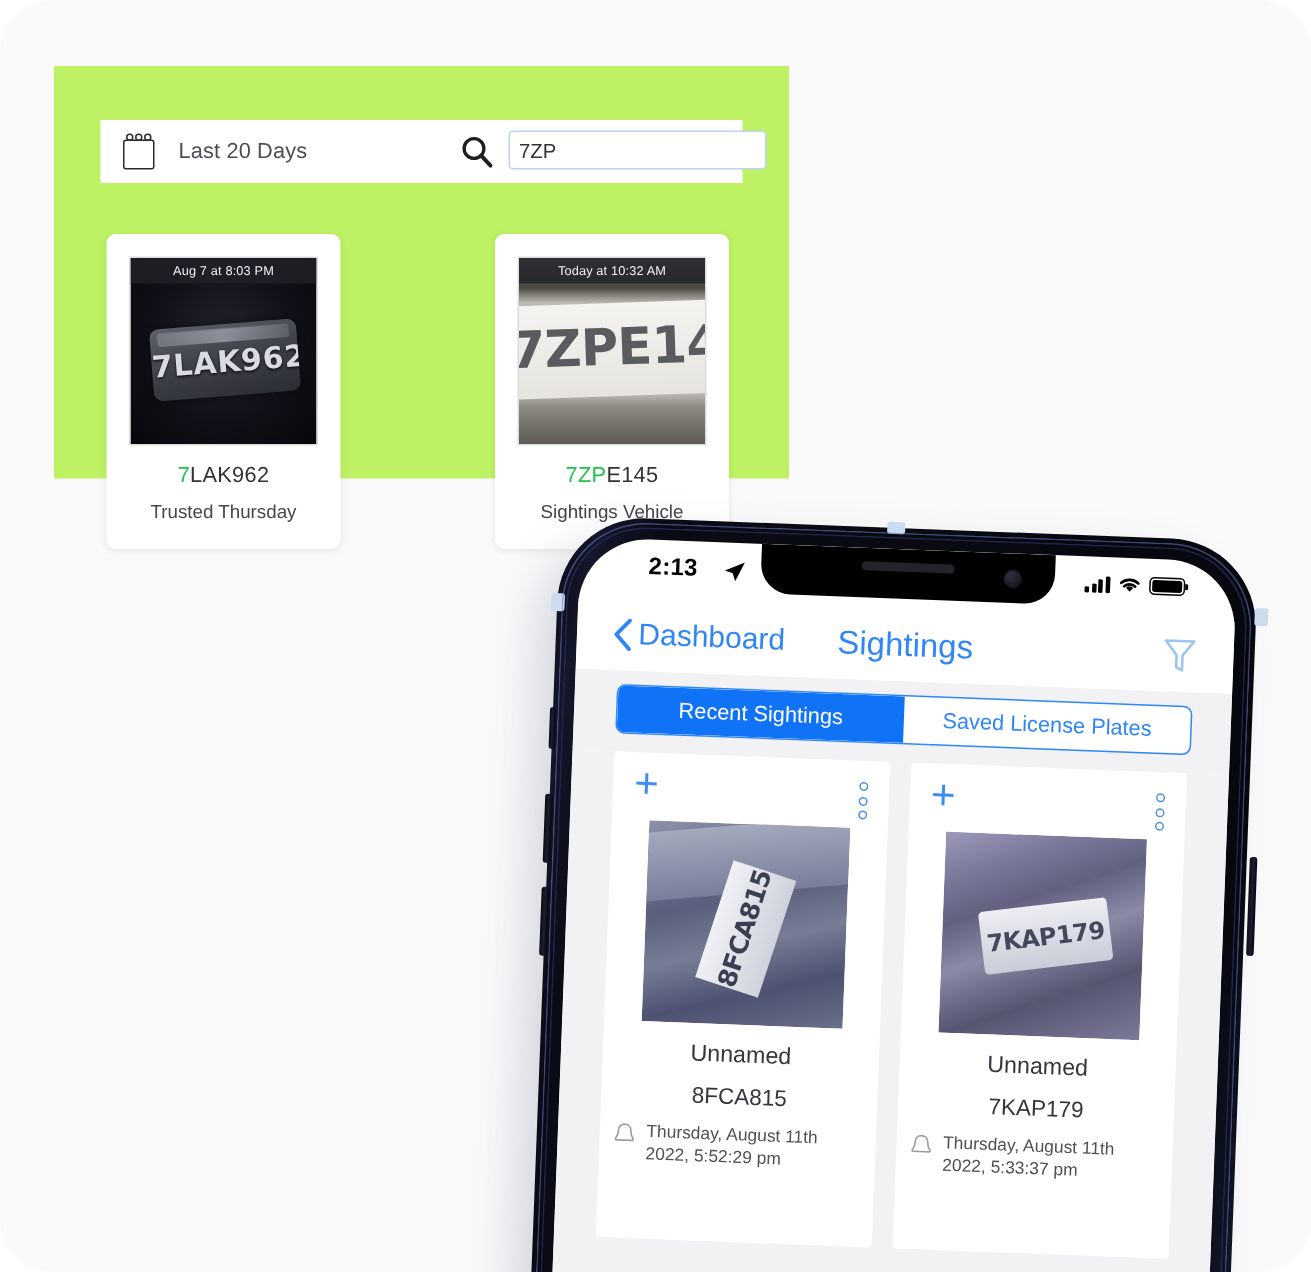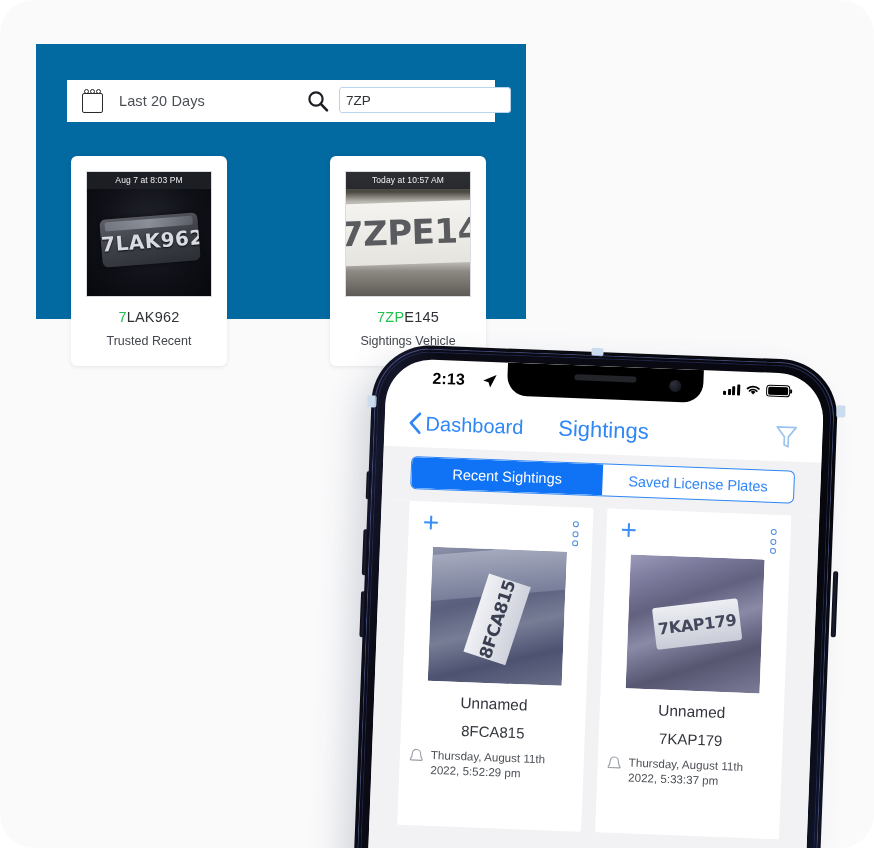--- a/index.html
+++ b/index.html
@@ -15,21 +15,21 @@
     background: #fafafb;
     border-radius: 34px;
     overflow: hidden;
   }
 
   
   .desktop-panel {
     position: absolute;
     left: 36px; top: 44px;
     width: 490px; height: 275px;
-    background: #0369a1;
+    background: #bef264;
   }
   .searchbar {
     position: absolute;
     left: 31px; top: 36px;
     width: 428px; height: 42px;
     background: #ffffff;
     display: flex;
     align-items: center;
   }
   .cal-icon {
@@ -420,26 +420,26 @@
         <div class="thumb-img">
           <div class="t1-bg"></div>
           <div class="t1-plate">
             <div class="t1-txt">7LAK962</div>
           </div>
         </div>
       </div>
       <div class="plate-code">
         <span class="hit">7</span><span>LAK962</span>
       </div>
-      <div class="plate-sub">Trusted Recent</div>
+      <div class="plate-sub">Trusted Thursday</div>
     </div>
 
     <div class="plate-card c2">
       <div class="plate-thumb">
-        <div class="thumb-ts">Today at 10:57 AM</div>
+        <div class="thumb-ts">Today at 10:32 AM</div>
         <div class="thumb-img">
           <div class="t2-bg"></div>
           <div class="t2-plate">
             <div class="t2-txt">7ZPE145</div>
           </div>
         </div>
       </div>
       <div class="plate-code">
         <span class="hit">7ZP</span><span>E145</span>
       </div>

